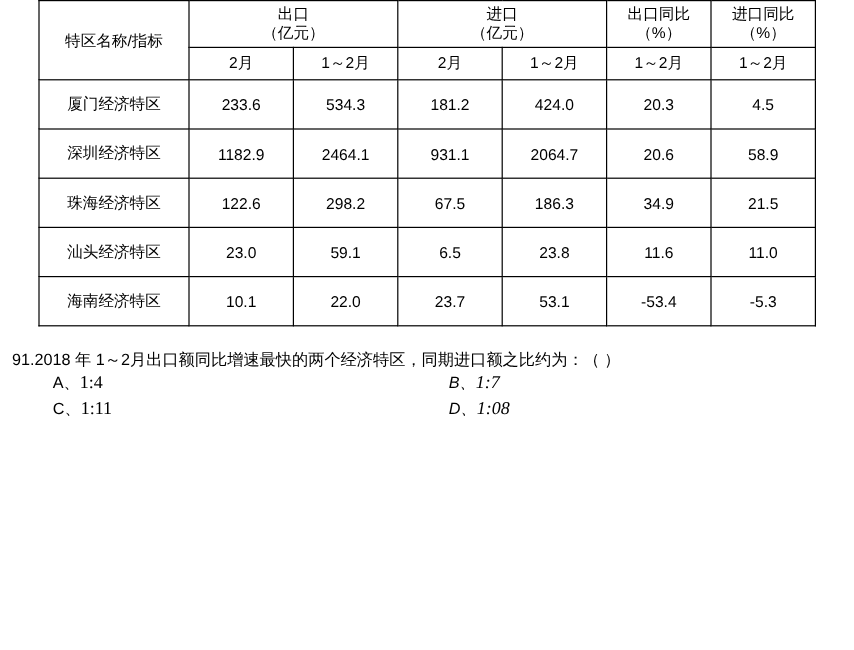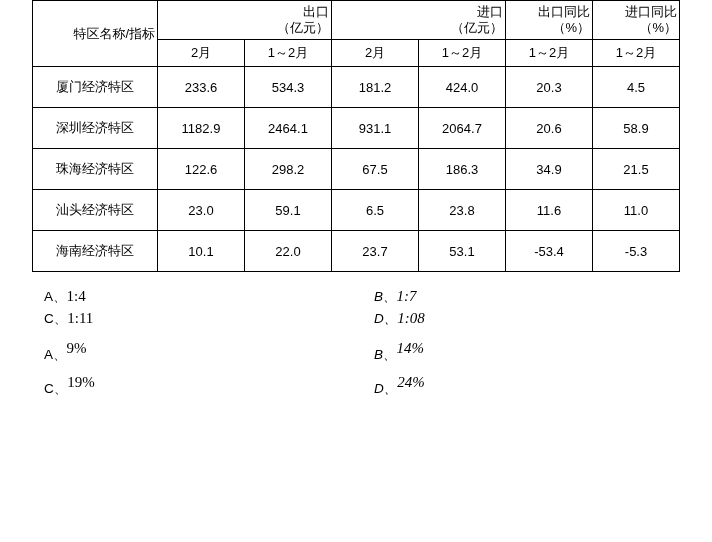--- a/index.html
+++ b/index.html
@@ -41,21 +41,20 @@
     border: 1px solid #000000;
     text-align: center;
     font-size: 13px;
     font-family: "Liberation Sans", "DejaVu Sans", sans-serif;
     font-weight: normal;
     padding: 3px 2px;
   }
   table.data .hdr-main {
     height: 22px;
     line-height: 15px;
-    text-align: right;
   }
   table.data .hdr-sub {
     height: 20px;
   }
   table.data .namecell {
     width: 120px;
   }
   table.data .bodyrow td {
     height: 34px;
   }
@@ -183,46 +182,33 @@
         <td>23.7</td>
         <td>53.1</td>
         <td>-53.4</td>
         <td>-5.3</td>
       </tr>
     </tbody>
   </table>
 
   <div class="questions">
 
+    <div class="q-text first">91.2018 年 1～2月出口额同比增速最快的两个经济特区，同期进口额之比约为：（  ）</div>
     <div class="options">
       <div class="opt col1">
         <span>A、</span><span class="val">1:4</span>
       </div>
       <div class="opt col2">
         <span>B、</span><span class="val">1:7</span>
       </div>
     </div>
     <div class="options">
       <div class="opt col1">
         <span>C、</span><span class="val">1:11</span>
       </div>
       <div class="opt col2">
         <span>D、</span><span class="val">1:08</span>
       </div>
     </div>
 
-    <div class="q2-options">
-      <div class="opt col1 r1 raised">
-        <span>A、</span><span class="val">9%</span>
-      </div>
-      <div class="opt col2 r1 raised">
-        <span>B、</span><span class="val">14%</span>
-      </div>
-      <div class="opt col1 r2 raised">
-        <span>C、</span><span class="val">19%</span>
-      </div>
-      <div class="opt col2 r2 raised">
-        <span>D、</span><span class="val">24%</span>
-      </div>
-    </div>
 
   </div>
 </div>
 
 </body></html>

